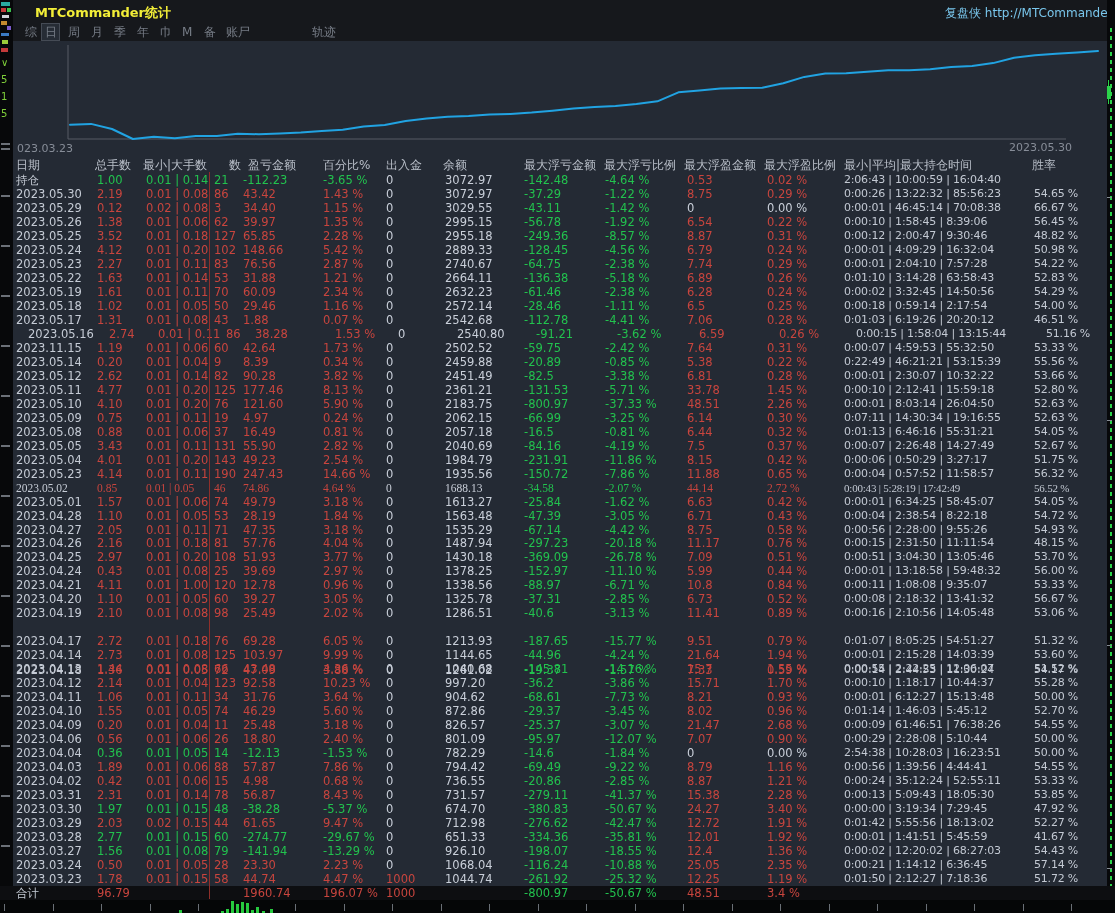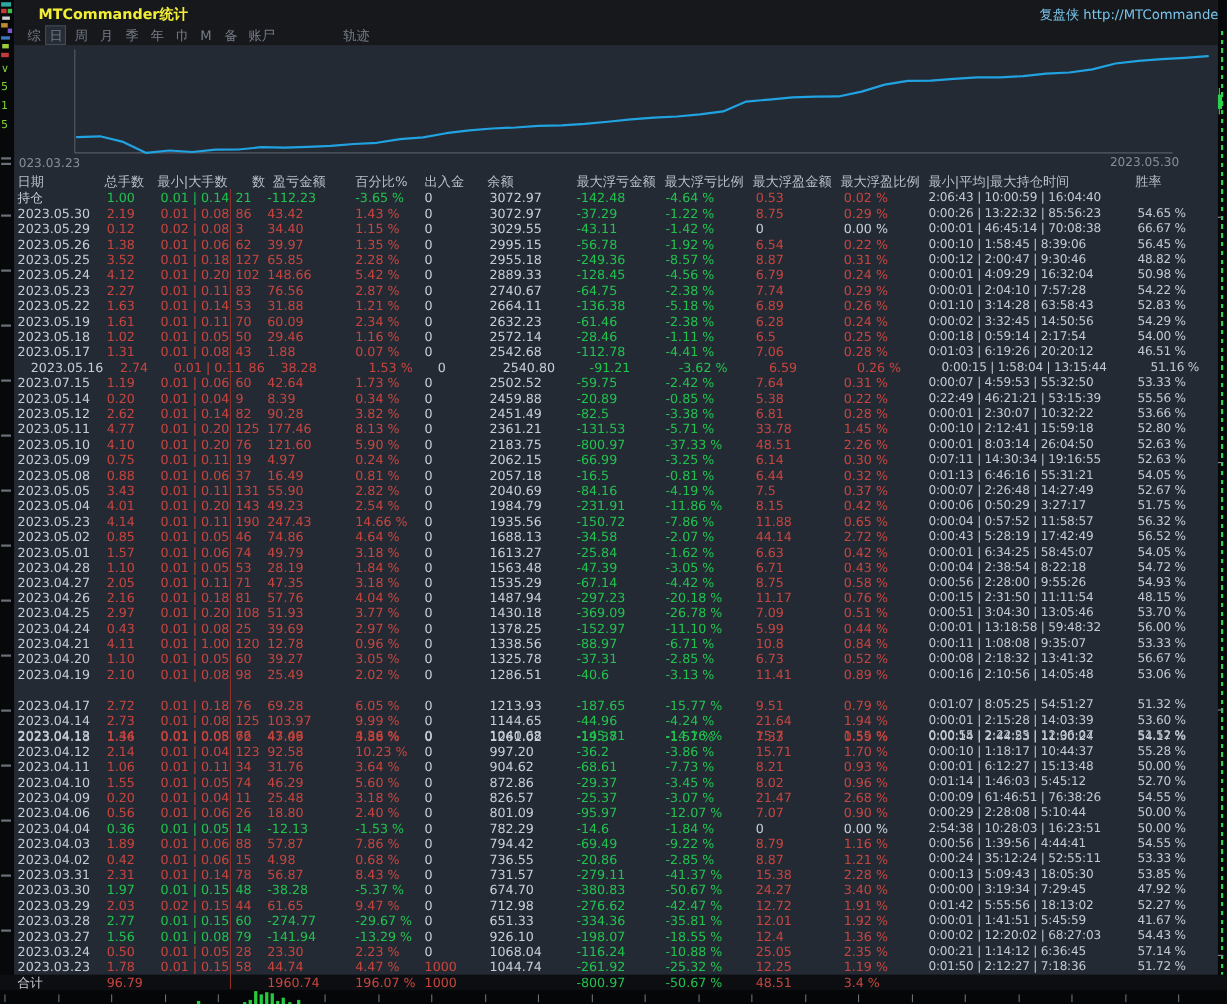--- a/index.html
+++ b/index.html
@@ -342,21 +342,21 @@
         <span class="cl-cash plain">0</span>
         <span class="cl-bal plain">2540.80</span>
         <span class="cl-mfl neg">-91.21</span>
         <span class="cl-mflp neg">-3.62 %</span>
         <span class="cl-mfp pos">6.59</span>
         <span class="cl-mfpp pos">0.26 %</span>
         <span class="cl-time c-time">0:00:15 | 1:58:04 | 13:15:44</span>
         <span class="cl-win c-time">51.16 %</span>
       </div>
       <div class="trow" style="top: 341px;">
-        <span class="cl-date c-date">2023.07.15</span>
+        <span class="cl-date c-date">2023.11.15</span>
         <span class="cl-lots pos">1.19</span>
         <span class="cl-minmax pos">0.01 | 0.06</span>
         <span class="cl-count pos">60</span>
         <span class="cl-pl pos">42.64</span>
         <span class="cl-pct pos">1.73 %</span>
         <span class="cl-cash plain">0</span>
         <span class="cl-bal plain">2502.52</span>
         <span class="cl-mfl neg">-59.75</span>
         <span class="cl-mflp neg">-2.42 %</span>
         <span class="cl-mfp pos">7.64</span>
@@ -501,21 +501,21 @@
         <span class="cl-pct pos">14.66 %</span>
         <span class="cl-cash plain">0</span>
         <span class="cl-bal plain">1935.56</span>
         <span class="cl-mfl neg">-150.72</span>
         <span class="cl-mflp neg">-7.86 %</span>
         <span class="cl-mfp pos">11.88</span>
         <span class="cl-mfpp pos">0.65 %</span>
         <span class="cl-time c-time">0:00:04 | 0:57:52 | 11:58:57</span>
         <span class="cl-win c-time">56.32 %</span>
       </div>
-      <div class="trow" style="top: 481px;">
+      <div class="trow" style="top: 481px; font-family: Liberation Serif, serif;">
         <span class="cl-date c-date">2023.05.02</span>
         <span class="cl-lots pos">0.85</span>
         <span class="cl-minmax pos">0.01 | 0.05</span>
         <span class="cl-count pos">46</span>
         <span class="cl-pl pos">74.86</span>
         <span class="cl-pct pos">4.64 %</span>
         <span class="cl-cash plain">0</span>
         <span class="cl-bal plain">1688.13</span>
         <span class="cl-mfl neg">-34.58</span>
         <span class="cl-mflp neg">-2.07 %</span>

